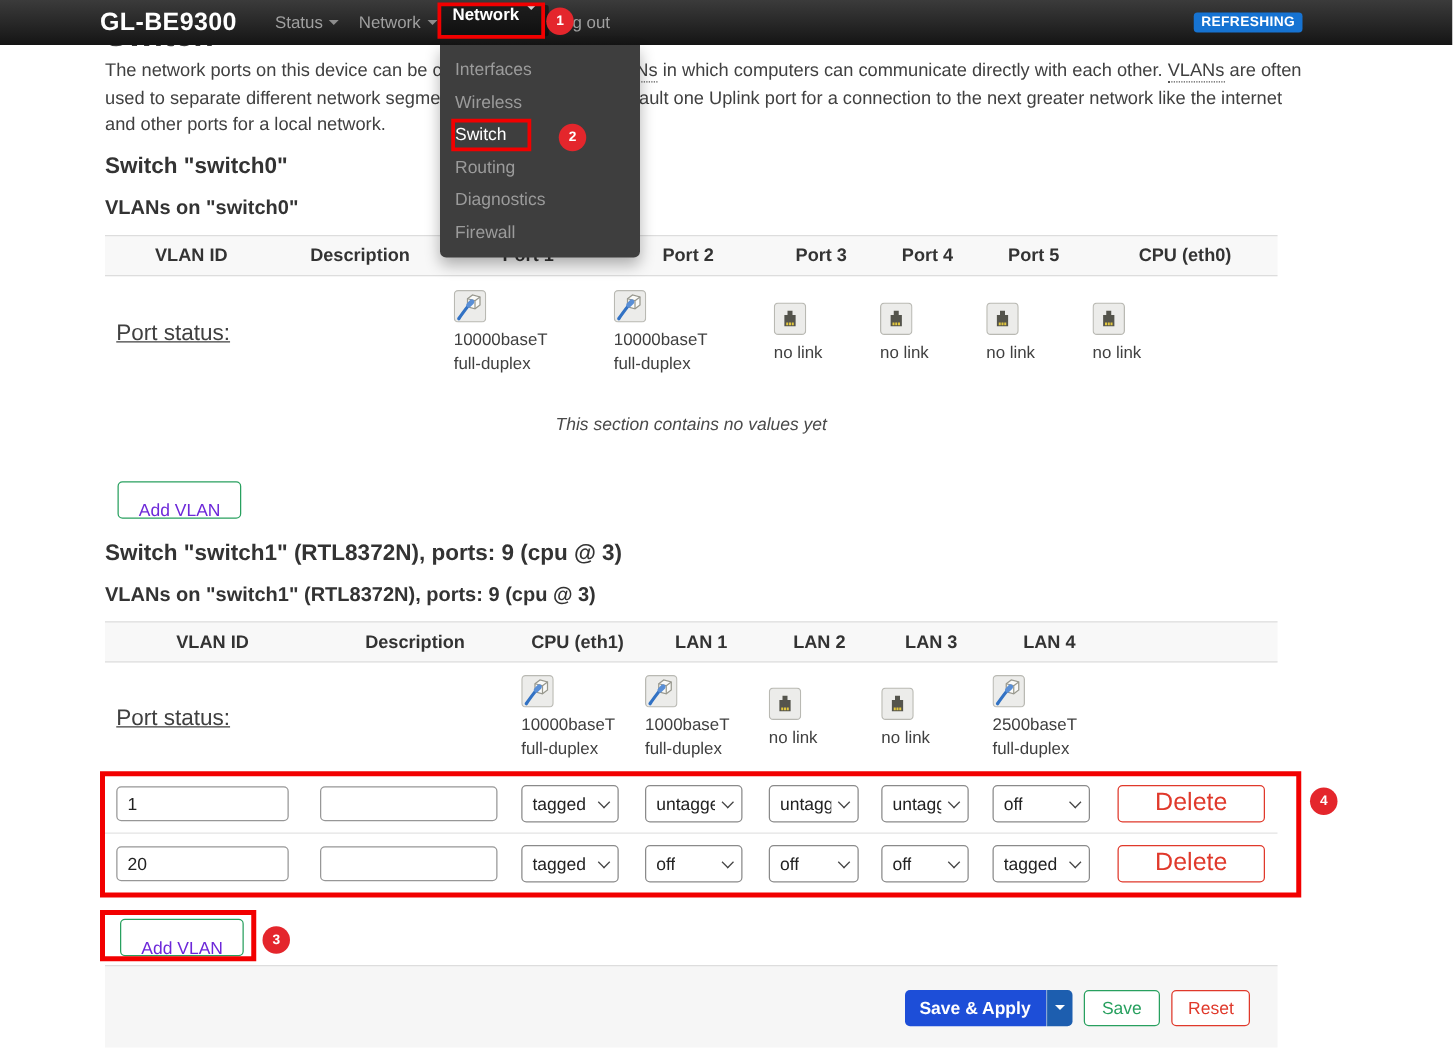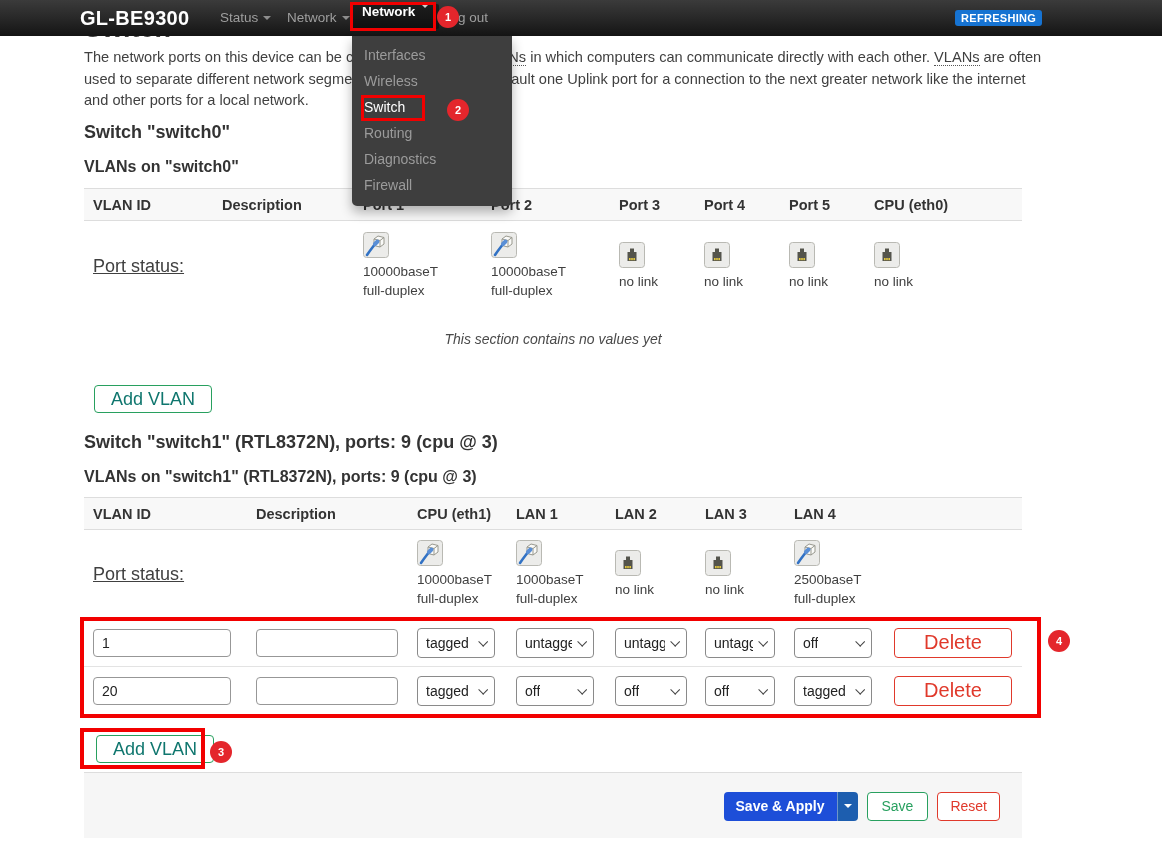--- a/index.html
+++ b/index.html
@@ -54,30 +54,30 @@
   .h-switch0 { position:absolute; left:0; top:122px; font-size:18px; font-weight:bold; color:#333; }
   .h-vlans0  { position:absolute; left:0; top:158px; font-size:16px; font-weight:bold; color:#333; }
   .h-switch1 { position:absolute; left:0; top:432px; font-size:18px; font-weight:bold; color:#333; }
   .h-vlans1  { position:absolute; left:0; top:468px; font-size:16px; font-weight:bold; color:#333; }
 
   .tbl { position:absolute; left:0; width:938px; }
   .tbl1 { top:188px; } .tbl2 { top:497px; }
   .grid1 { display:grid; grid-template-columns:129px 141px 128px 128px 85px 85px 85px 157px; }
   .grid2 { display:grid; grid-template-columns:163px 161px 99px 99px 90px 89px 100px 137px; }
   .thead { height:33px; background:#f8f8f8; border-top:1px solid #ddd; border-bottom:1px solid #ddd; align-items:center; }
-  .hcell { padding-left:9px; font-weight:bold; font-size:14.5px; color:#333; white-space:nowrap; }
+  .hcell { padding-left:9px; font-weight:bold; font-size:14.5px; color:#333; white-space:nowrap;text-align:center; }
   .prow1 { height:90px; } .prow2 { height:88px; }
   .lbl-cell { display:flex; align-items:center; padding-left:9px; font-size:18px; color:#404040;text-decoration:underline; }
   .port-cell { display:flex; flex-direction:column; justify-content:center; align-items:flex-start; padding-left:9px; }
   .eth-icon { display:block; margin-bottom:4px; }
   .cap { display:block; line-height:19px; font-size:13.5px; color:#404040; white-space:nowrap; }
 
   .empty-note { position:absolute; left:0; top:331px; width:938px; text-align:center; font-style:italic; font-size:14px; color:#4a4a4a; }
 
-  .btn-add { position:absolute; height:28px; padding:2px 16px; background:#fff; border:1px solid #28a05f; border-radius:4px; color:#0f766e; font-size:18px; font-family:inherit; cursor:pointer; }
+  .btn-add { position:absolute; height:28px; padding:14px 16px; background:#fff; border:1px solid #28a05f; border-radius:4px; color:#6d28d9; font-size:14px; font-family:inherit; cursor:pointer; }
   .add1 { left:10px; top:385px; } .add2 { left:12px; top:735px; }
 
   .vrow { height:48px; align-items:center; border-top:1px solid #e3e3e3; }
   .cell { padding-left:9px; }
   .txt-input { height:28px; border:1px solid #979797; border-radius:4px; padding:0 8px; font-size:14px; font-family:inherit; color:#222; width:138px; background:#fff; }
   .txt-input.w2 { width:142px; }
   .sel { height:30px; border:1px solid #8a8a8a; border-radius:4px; background:#fff; display:flex; align-items:center; justify-content:space-between; padding:0 8px; font-size:14px; color:#222; cursor:pointer; overflow:hidden; white-space:nowrap; }
   .sel .sel-label { overflow:hidden; }
   .chev { flex:none; width:7px; height:7px; border-right:1.8px solid #444; border-bottom:1.8px solid #444; transform:rotate(45deg) translateY(-1px); margin-left:6px; }
   .w-cpu{width:78px;} .w-l1{width:78px;} .w-l2{width:72px;} .w-l3{width:70px;} .w-l4{width:78px;}

